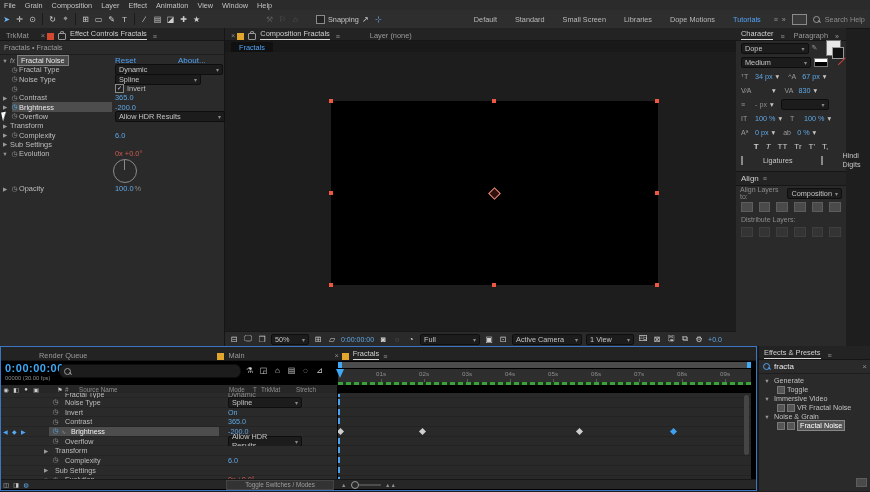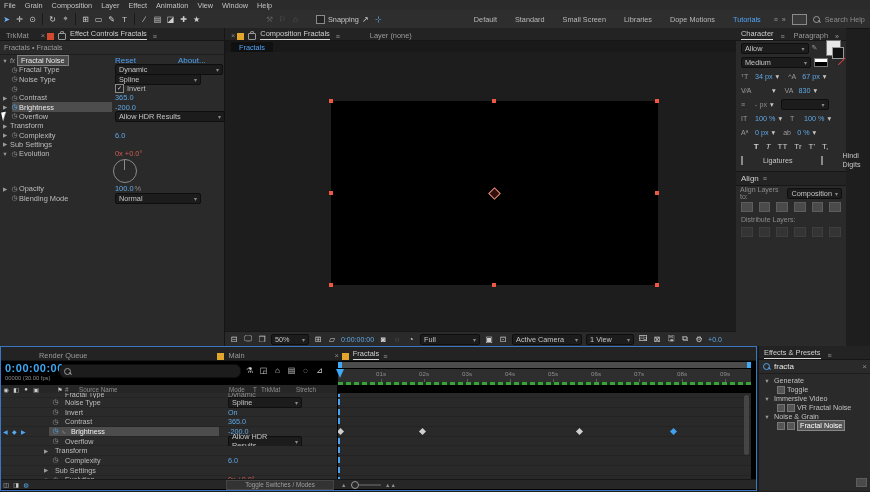--- a/index.html
+++ b/index.html
@@ -218,28 +218,20 @@
       <div style="height:26px;position:relative">
         <span style="position:absolute;left:113px;top:1px;width:22px;height:22px;border:1px solid #8a8a8a;border-radius:50%"></span>
         <span style="position:absolute;left:124px;top:2px;width:1px;height:10px;background:#8a8a8a"></span>
       </div>
       <div class="erow">
         <span class="exp exp-r"></span>
           <span class="sw"></span>
         <span class="elbl">Opacity</span>
         <span class="eval blue"><span>100.0</span><span class="dim" style="margin-left:1px">%</span></span>
       </div>
-      <div class="erow">
-        <span class="exp"></span>
-          <span class="sw"></span>
-        <span class="elbl">Blending Mode</span>
-        <span class="dd" style="position:absolute;left:115px;width:78px">
-            <span>Normal</span>
-          </span>
-      </div>
     </div>
   </div>
 
   <div class="panel" id="comppanel" style="left:225px;top:28px;width:534px;height:318px;border-right:1px solid #151515">
     <div class="ptabs" style="padding-left:6px;gap:2px">
       <span class="dim">×</span>
       <span class="chip yellow"></span>
       <span class="lockic"></span>
       <span class="ptab-active">Composition Fractals</span>
       <span class="menu-ic">≡</span>
@@ -296,21 +288,21 @@
   <div class="panel" style="left:736px;top:28px;width:110px;height:318px">
     <div class="ptabs" style="padding-left:5px;gap:3px">
       <span class="ptab-active">Character</span>
       <span class="menu-ic">≡</span>
       <span style="margin-left:6px">Paragraph</span>
       <span class="menu-ic">»</span>
     </div>
     <div>
       <div class="crow">
         <span class="dd" style="width:62px">
-            <span>Allow</span>
+            <span>Dope</span>
           </span>
         <span class="cic">✎</span>
         <span style="width:14px;height:14px;background:#e8e8e8;border:1px solid #777;position:relative">
           <span style="position:absolute;right:-4px;bottom:-4px;width:10px;height:10px;background:#111;border:1px solid #999"></span>
           <span style="position:absolute;right:-4px;bottom:-4px;width:10px;height:1px;background:#d33c3c;transform:rotate(-45deg) translate(0,4px)"></span>
         </span>
       </div>
       <div class="crow">
         <span class="dd" style="width:62px">
             <span>Medium</span>

